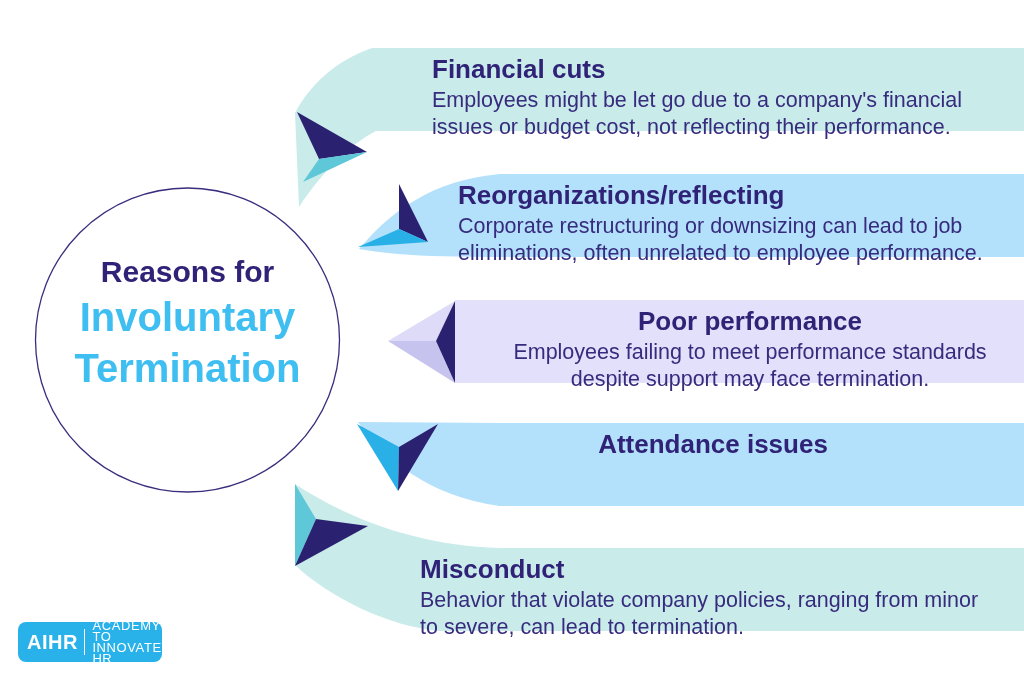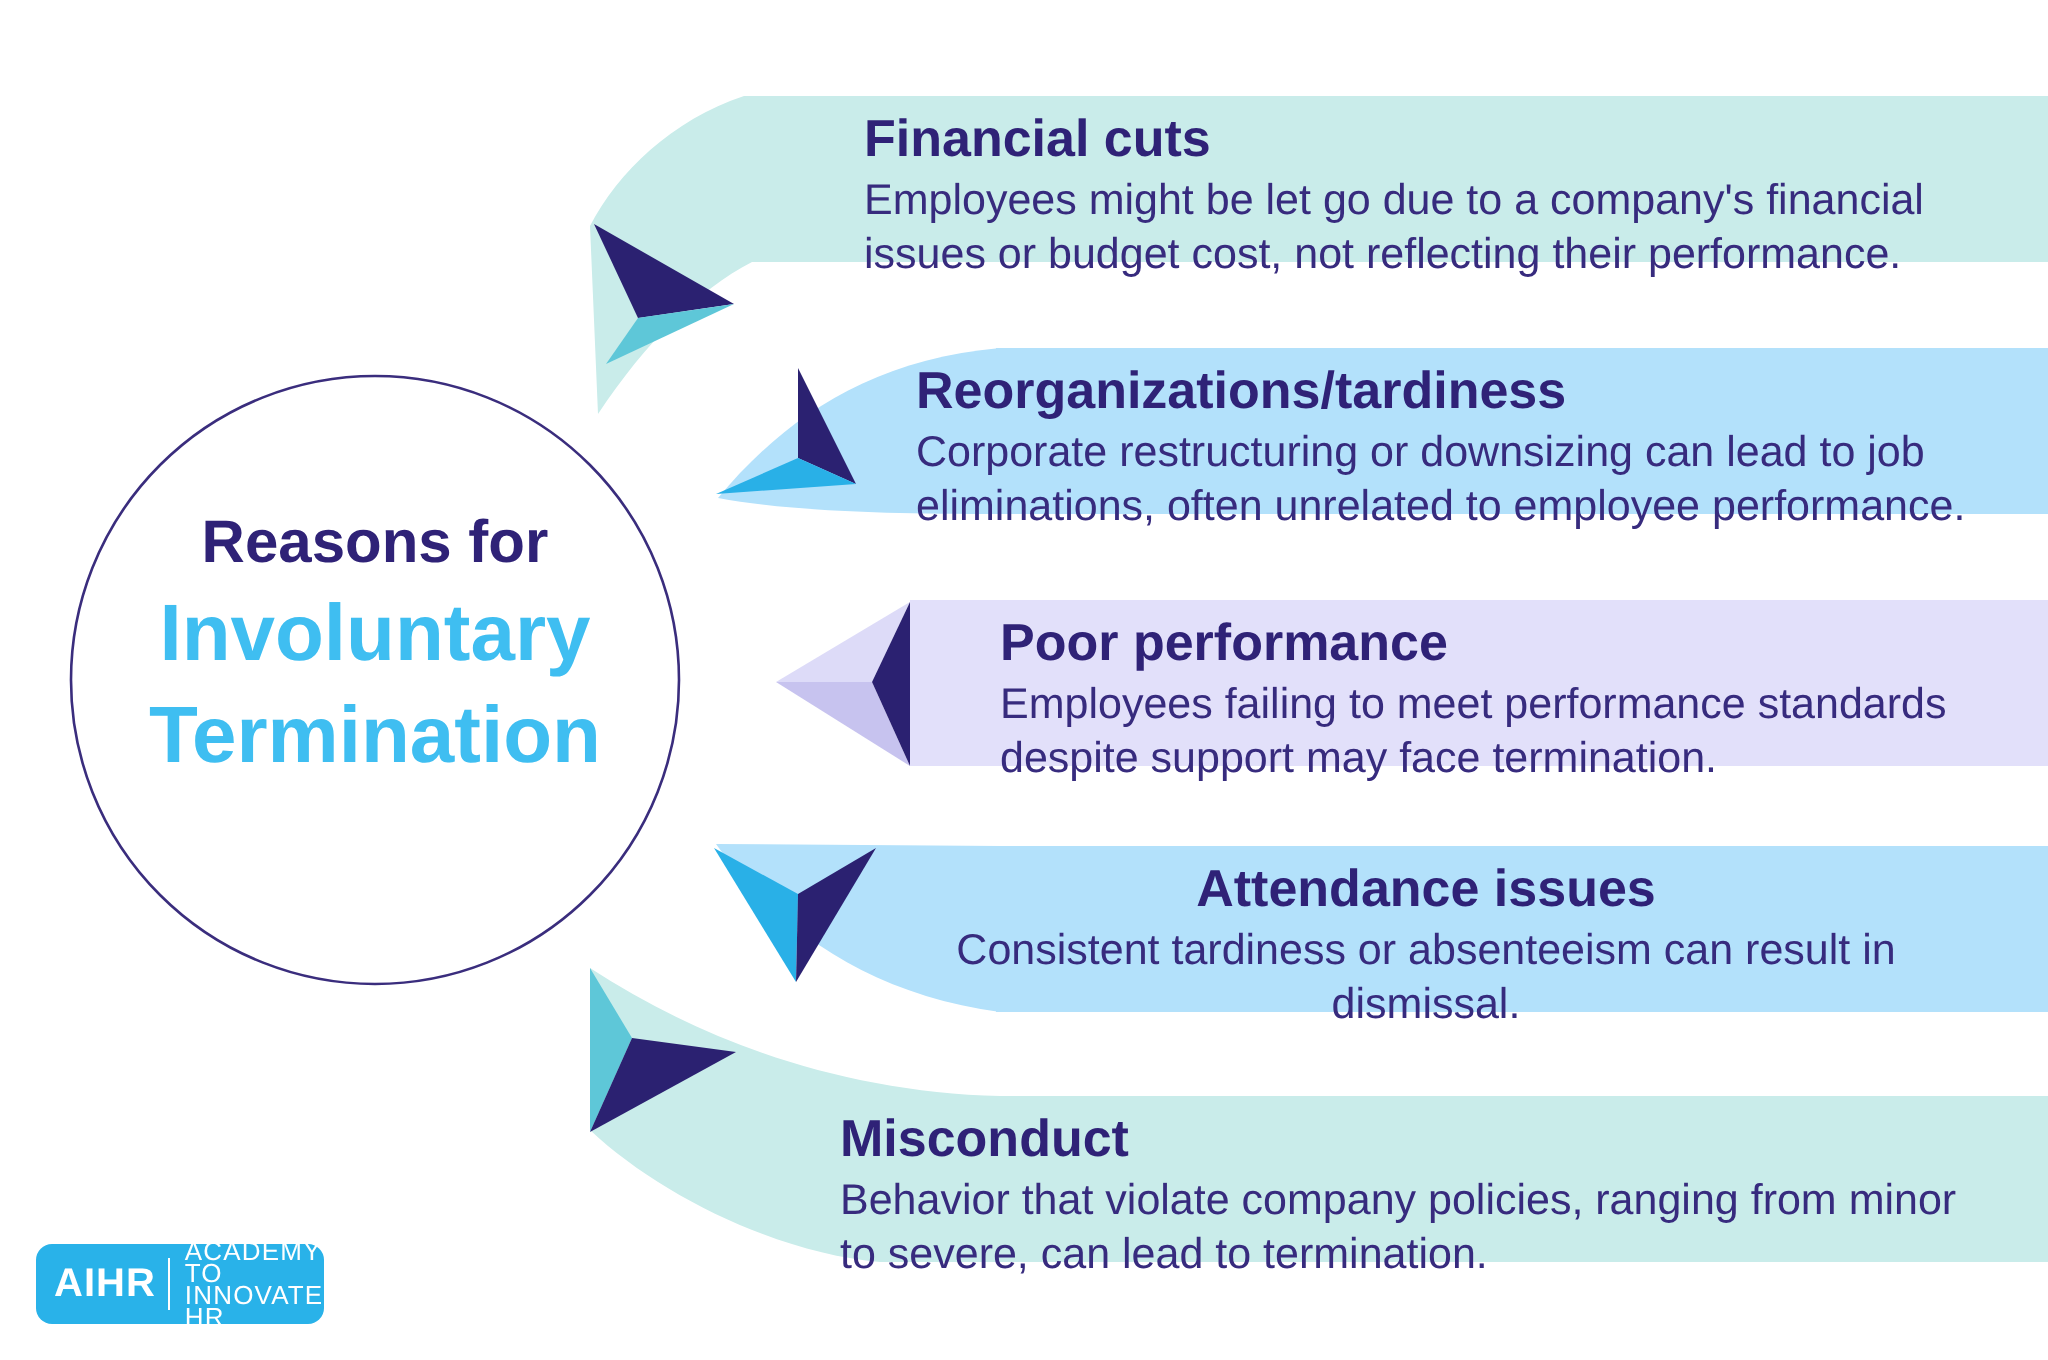--- a/index.html
+++ b/index.html
@@ -17,21 +17,21 @@
   }
   .circle-title .t1{color:#2f2277;font-weight:bold;font-size:30px;line-height:40px;}
   .circle-title .t2{color:#3fbef1;font-weight:bold;font-size:40px;line-height:51px;}
 
   
   .reason{position:absolute;z-index:3;}
   .reason .rt{color:#2f2277;font-weight:bold;font-size:26px;line-height:30px;margin-bottom:3px;}
   .reason .rd{color:#372b7e;font-size:21.5px;line-height:27px;}
   .r1{left:420px;top:54px;width:560px;margin-left:12px;}
   .r2{left:458px;top:180px;width:555px;}
-  .r3{left:500px;top:306px;width:500px;}
+  .r3{left:500px;top:306px;width:500px;text-align:center;}
   .r4{left:458px;top:429px;width:510px;text-align:center;}
   .r5{left:420px;top:554px;width:575px;}
 
   
   .logo{
     position:absolute;left:18px;top:622px;width:144px;height:40px;border-radius:8px;
     background:#29b2e9;display:flex;align-items:center;padding:0 0 0 9px;box-sizing:border-box;z-index:3;
   }
   .logo .brand{color:#fff;font-weight:bold;font-size:20px;letter-spacing:.5px;}
   .logo .sep{width:2px;height:26px;background:#fff;margin:0 7px 0 6px;}
@@ -77,32 +77,31 @@
     <div class="t2">Involuntary</div>
     <div class="t2">Termination</div>
   </div>
 
   <div class="reason r1">
     <div class="rt">Financial cuts</div>
     <div class="rd">Employees might be let go due to a company's financial issues or budget cost, not reflecting their performance.</div>
   </div>
 
   <div class="reason r2">
-    <div class="rt">Reorganizations/tardiness</div>
+    <div class="rt">Reorganizations/reflecting</div>
     <div class="rd">Corporate restructuring or downsizing can lead to job eliminations, often unrelated to employee performance.</div>
   </div>
 
   <div class="reason r3">
     <div class="rt">Poor performance</div>
     <div class="rd">Employees failing to meet performance standards despite support may face termination.</div>
   </div>
 
   <div class="reason r4">
     <div class="rt">Attendance issues</div>
-    <div class="rd">Consistent tardiness or absenteeism can result in dismissal.</div>
   </div>
 
   <div class="reason r5">
     <div class="rt">Misconduct</div>
     <div class="rd">Behavior that violate company policies, ranging from minor to severe, can lead to termination.</div>
   </div>
 
   <div class="logo">
     <span class="brand">AIHR</span>
     <span class="sep"></span>

